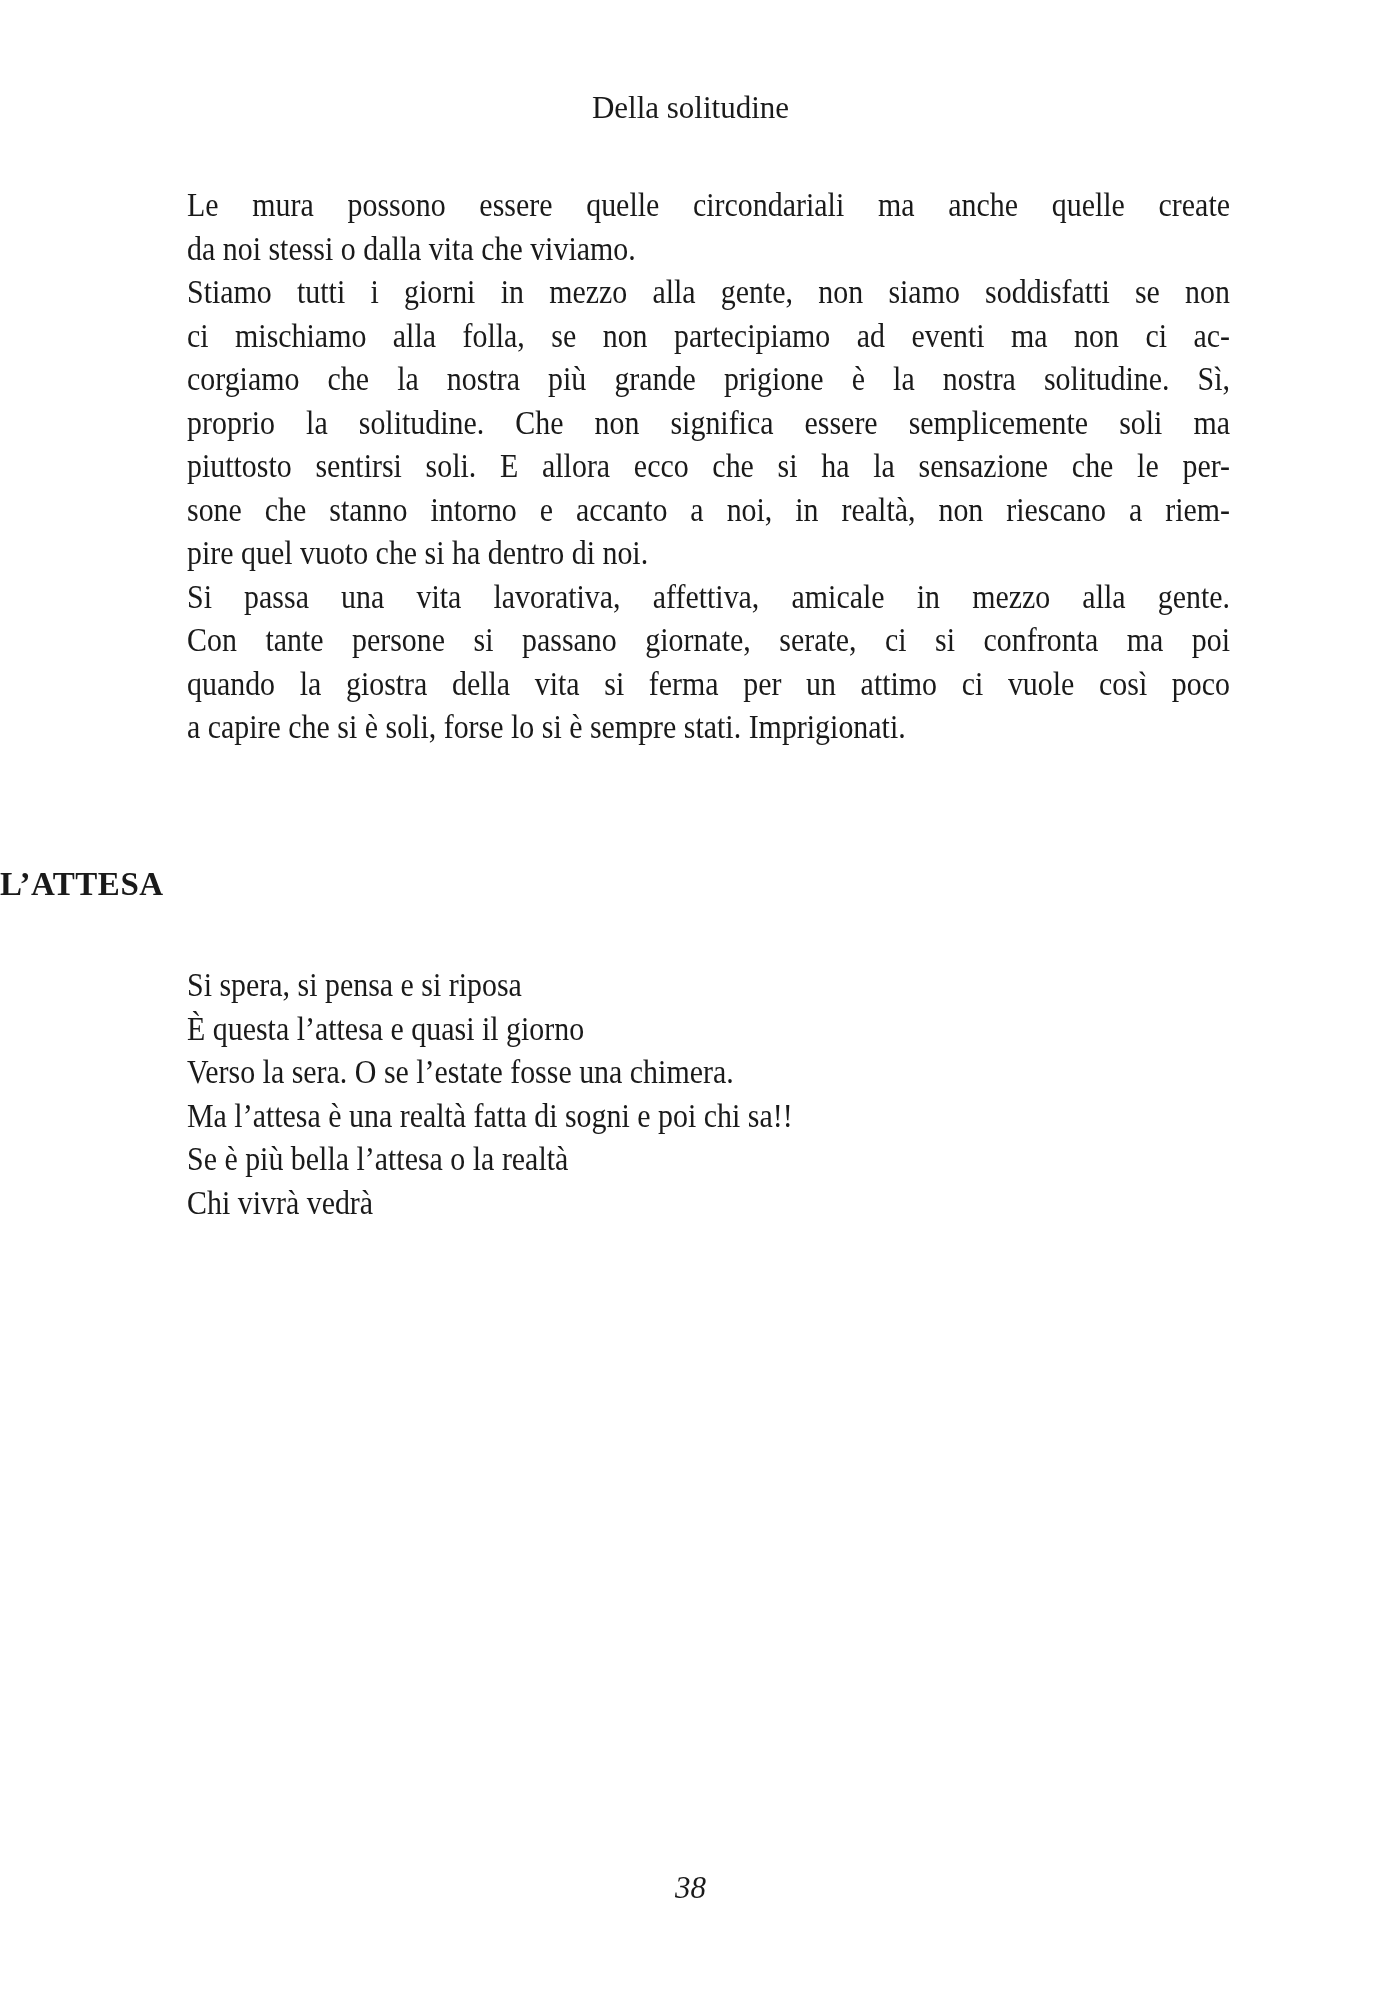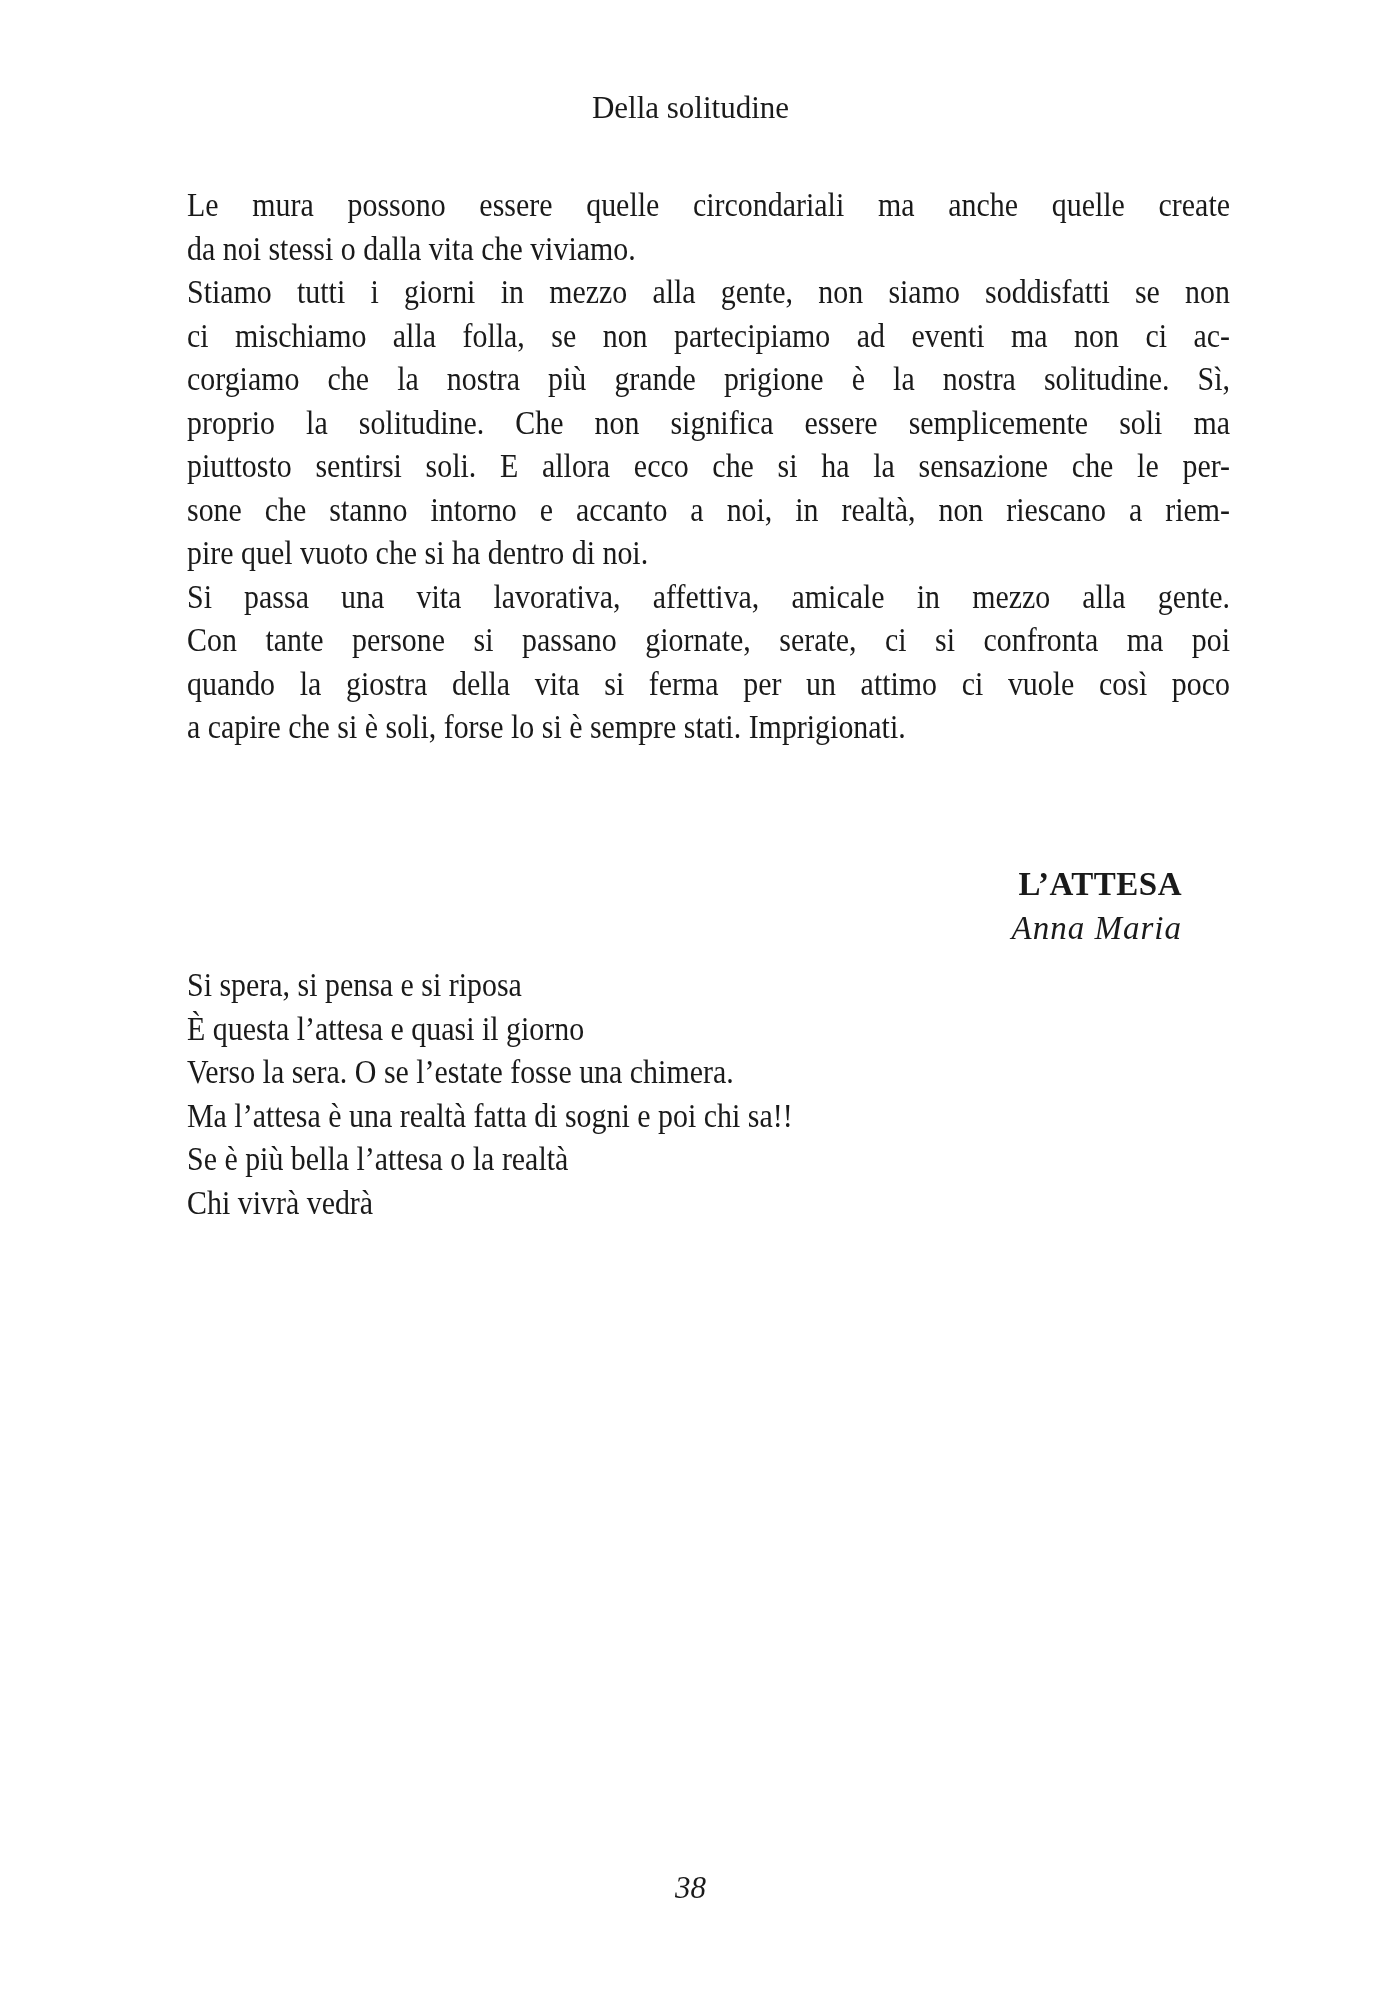--- a/index.html
+++ b/index.html
@@ -42,21 +42,21 @@
     .para-line-justify {
       width: calc(1043px / 0.88);
       text-align: justify;
       text-align-last: justify;
     }
     .heading-block {
       position: absolute;
       top: 862px;
       left: 0;
       width: 1182px;
-      text-align: right;
+      text-align: left;
     }
     .poem-title {
       font-weight: bold;
       font-size: 33px;
       line-height: 44px;
       letter-spacing: 0.5px;
     }
     .poem-author {
       font-style: italic;
       font-size: 33px;
@@ -91,21 +91,20 @@
   <span class="line para-line-justify">sone che stanno intorno e accanto a noi, in realtà, non riescano a riem-</span>
   <span class="line">pire quel vuoto che si ha dentro di noi.</span>
   <span class="line para-line-justify">Si passa una vita lavorativa, affettiva, amicale in mezzo alla gente.</span>
   <span class="line para-line-justify">Con tante persone si passano giornate, serate, ci si confronta ma poi</span>
   <span class="line para-line-justify">quando la giostra della vita si ferma per un attimo ci vuole così poco</span>
   <span class="line">a capire che si è soli, forse lo si è sempre stati. Imprigionati.</span>
 </div>
 
 <div class="heading-block">
   <div class="poem-title">L’ATTESA</div>
-  <div class="poem-author">Anna Maria</div>
 </div>
 
 <div class="text-block poem-block">
   <span class="line">Si spera, si pensa e si riposa</span>
   <span class="line">È questa l’attesa e quasi il giorno</span>
   <span class="line">Verso la sera. O se l’estate fosse una chimera.</span>
   <span class="line">Ma l’attesa è una realtà fatta di sogni e poi chi sa!!</span>
   <span class="line">Se è più bella l’attesa o la realtà</span>
   <span class="line">Chi vivrà vedrà</span>
 </div>

